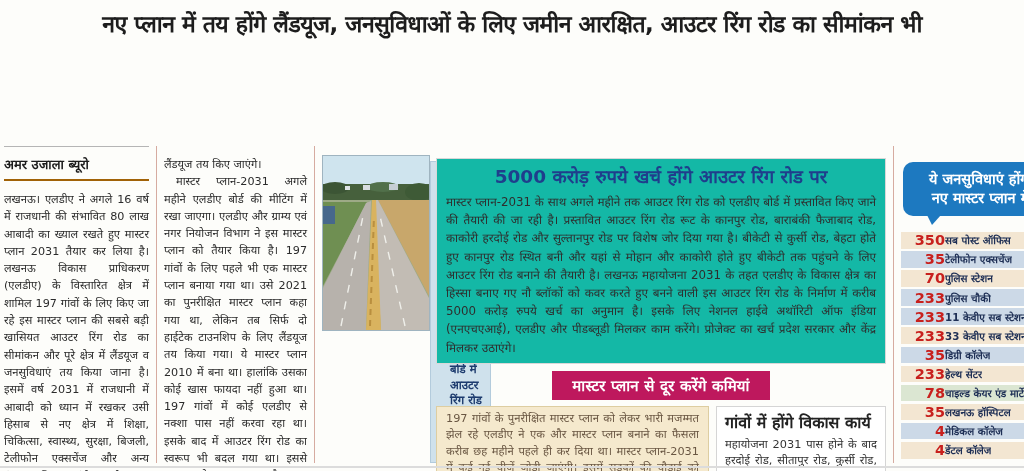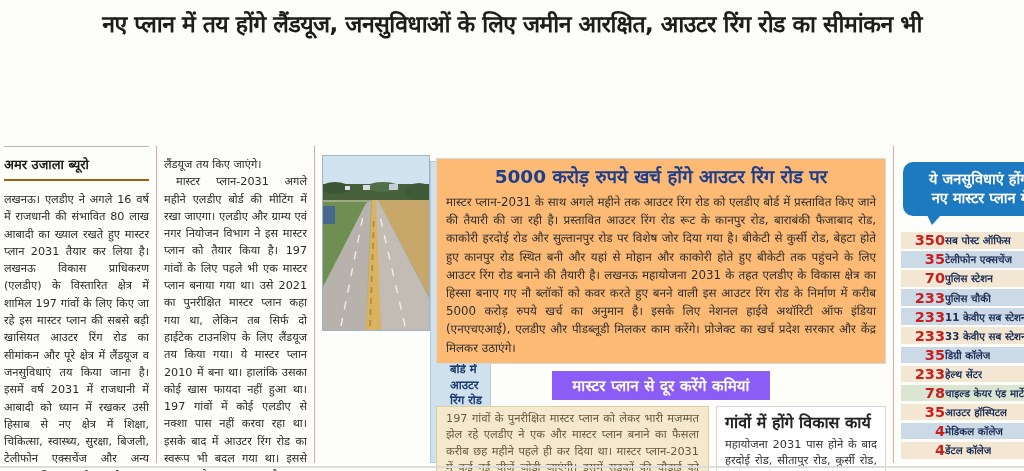--- a/index.html
+++ b/index.html
@@ -38,25 +38,25 @@
   .captionBox{
     margin-top:6px;flex:1;background:#cfe1ec;border:1px solid #b3cbdc;
     padding:8px 5px 4px 6px;
   }
   .capItem{display:flex;gap:5px;margin-bottom:6px;}
   .capDot{flex:0 0 8px;width:8px;height:8px;border-radius:50%;background:#f0a028;margin-top:3px;}
   .capText{font-size:11.5px;line-height:15.5px;font-weight:bold;color:#1d3b6e;}
 
   
   .rightPanel{flex:0 0 450px;padding-top:12px;display:flex;flex-direction:column;}
-  .rrBox{border:1px solid #d8d8d8;background:#fdba74;padding:2px 9px 6px;}
+  .rrBox{border:1px solid #d8d8d8;background:#14b8a6;padding:2px 9px 6px;}
   .rrHeading{margin:2px 0 5px;text-align:center;font-size:18.5px;font-weight:bold;color:#1f3e8c;}
   .rrBody{margin:0;font-size:11.8px;line-height:18.2px;text-align:justify;color:#2e2e2e;}
   .band{
-    margin:7px auto 6px;width:fit-content;background:#8b5cf6;color:#fff;
+    margin:7px auto 6px;width:fit-content;background:#be185d;color:#fff;
     font-size:15px;font-weight:bold;padding:4px 20px 5px;letter-spacing:0.2px;
   }
   .boxesRow{display:flex;gap:7px;flex:1;}
   .roadsBox{flex:0 0 253px;background:#f5e9cd;border:1px solid #ddcda1;padding:4px 9px;}
   .roadsHeading{margin:0 0 4px;font-size:16.5px;font-weight:bold;color:#33291c;}
   .roadsBody{margin:0;font-size:11.3px;line-height:16.4px;text-align:justify;color:#6a5743;}
   .villageBox{flex:1;background:#fff;border:1px solid #d5d5d5;padding:4px 8px;}
   .villageHeading{margin:0 0 4px;font-size:16px;font-weight:bold;color:#222;}
   .villageBody{margin:0;font-size:11.3px;line-height:16.4px;text-align:justify;color:#333;}
 
@@ -192,21 +192,21 @@
       <div class="frow t-cream">
         <span class="fcount">233</span>
         <span class="flabel">हेल्थ सेंटर</span>
       </div>
       <div class="frow t-green">
         <span class="fcount">78</span>
         <span class="flabel">चाइल्ड केयर एंड मार्टेनिटी सेंटर</span>
       </div>
       <div class="frow t-cream">
         <span class="fcount">35</span>
-        <span class="flabel">आउटर हॉस्पिटल</span>
+        <span class="flabel">लखनऊ हॉस्पिटल</span>
       </div>
       <div class="frow t-blue">
         <span class="fcount">4</span>
         <span class="flabel">मेडिकल कॉलेज</span>
       </div>
       <div class="frow t-cream">
         <span class="fcount">4</span>
         <span class="flabel">डेंटल कॉलेज</span>
       </div>
     </div>

